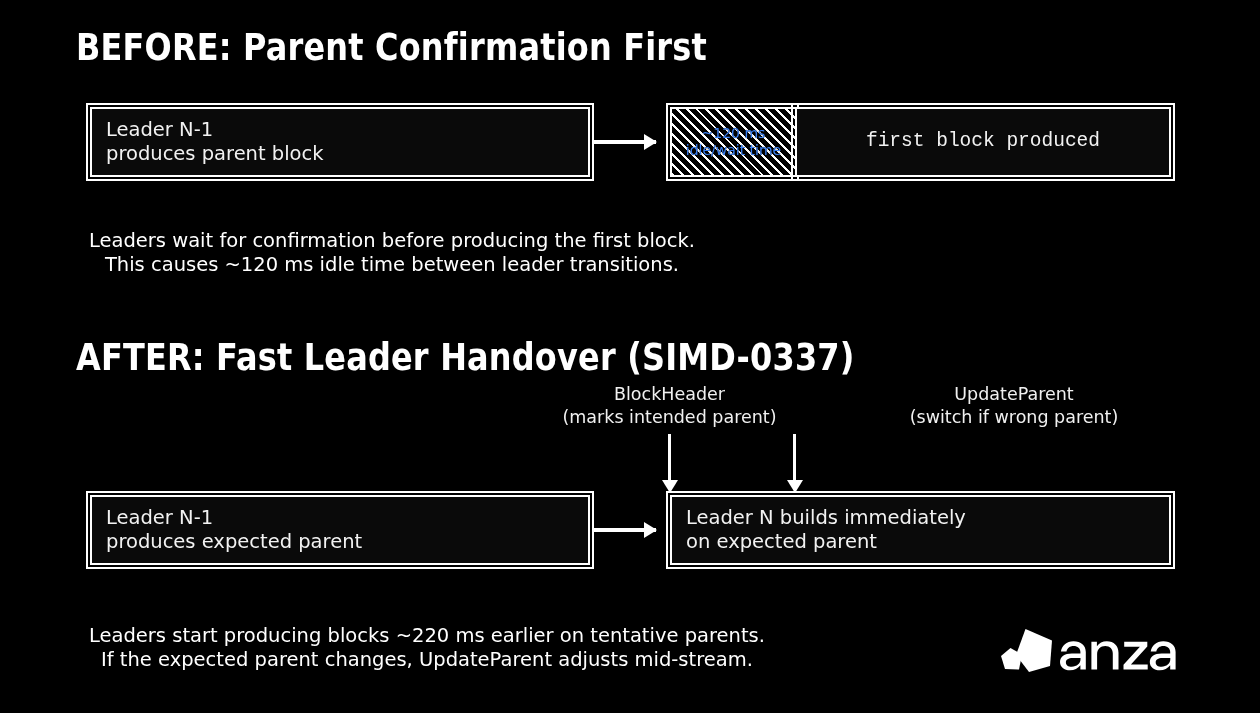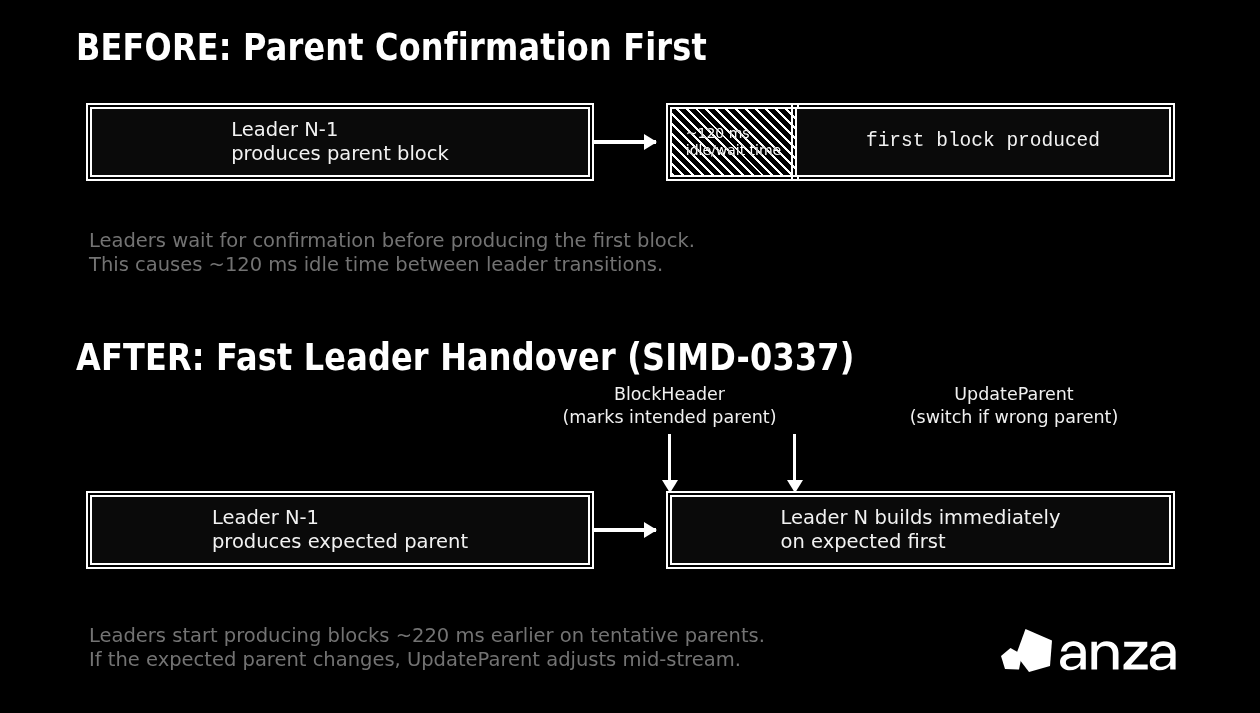--- a/index.html
+++ b/index.html
@@ -33,21 +33,20 @@
     background:#0a0a0a;
     border:2px solid #ffffff;
     outline:2px solid #ffffff;
     outline-offset:2px;
     display:flex;
     align-items:center;
     padding:0 14px;
     font-size:19.5px;
     line-height:1.22;
     color:#f2f2f2;
-    justify-content:center;
   }
   .node .txt{white-space:pre-line;}
   .node.center{justify-content:center;text-align:center;}
 
   #box-leader-prev-before{left:90px;top:107px;width:500px;height:70px;}
   #box-leader-prev-after{left:90px;top:495px;width:500px;height:70px;}
   #box-first-block{left:795px;top:107px;width:376px;height:70px;}
   #box-leader-n-after{left:670px;top:495px;width:501px;height:70px;}
 
   
@@ -66,23 +65,24 @@
     position:absolute;left:0;top:0;right:0;bottom:0;
     background-image:repeating-linear-gradient(
       45deg,
       #ffffff 0px, #ffffff 2px,
       #000000 2px, #000000 7px
     );
   }
   #box-idle .idle-label{
     position:relative;
     z-index:2;
+    text-align:center;
     font-size:14px;
     line-height:1.25;
-    color:#ffffff;
+    color:#3b82f6;
     white-space:pre-line;
     text-shadow:0 0 1px #000;
   }
   
   #box-first-block{border-left:2px solid #ffffff;font-family:Liberation Mono, monospace;}
 
   
   .h-arrow{
     position:absolute;height:4px;background:#ffffff;
   }
@@ -121,22 +121,23 @@
     white-space:pre-line;
   }
   #annot-blockheader{left:445px;top:383px;width:449px;}
   #annot-updateparent{left:784px;top:383px;width:460px;}
 
   
   .caption{
     position:absolute;
     font-size:19.5px;
     line-height:1.22;
-    color:#737373;
+    color:#ffffff;
     white-space:pre-line;
+    text-align:center;
   }
   #caption-before{left:89px;top:229px;}
   #caption-after{left:89px;top:624px;}
 
   
   #anza-logo{position:absolute;left:1000px;top:622px;width:176px;height:54px;}
   #anza-logo svg{display:block;}
 </style>
 </head>
 <body>
@@ -179,21 +180,21 @@
 
   <div class="node" id="box-leader-prev-after">
     <span class="txt">Leader N-1
 produces expected parent</span>
   </div>
 
   <div class="h-arrow" id="arrow-after-flow"></div>
 
   <div class="node" id="box-leader-n-after">
     <span class="txt">Leader N builds immediately
-on expected first</span>
+on expected parent</span>
   </div>
 
   <div class="caption" id="caption-after">Leaders start producing blocks ~220 ms earlier on tentative parents.
 If the expected parent changes, UpdateParent adjusts mid-stream.</div>
 
   <div id="anza-logo">
     <svg width="176" height="54" viewBox="0 0 176 54" xmlns="http://www.w3.org/2000/svg">
       <g fill="#ffffff">
         <polygon points="25.5,7 52,18.5 50,44 29,50 16,33"></polygon>
         <polygon points="10.5,26 22,32.5 19,47.5 5,47 1,34"></polygon>

